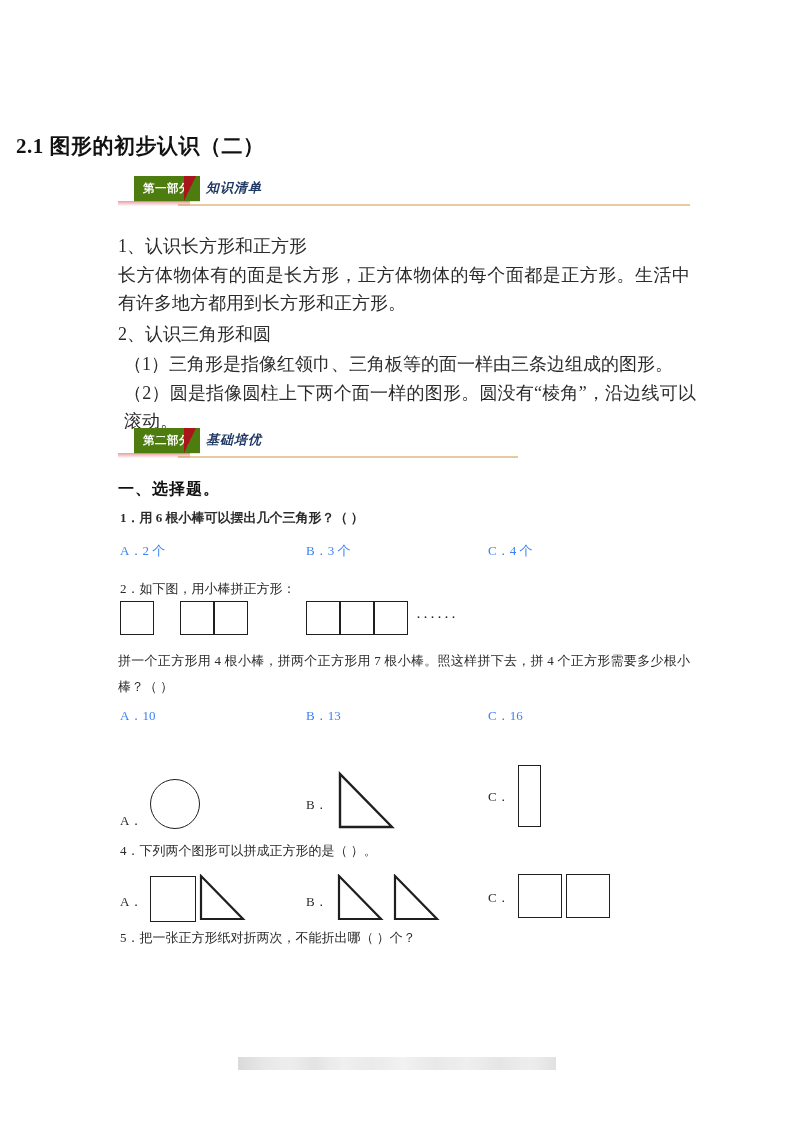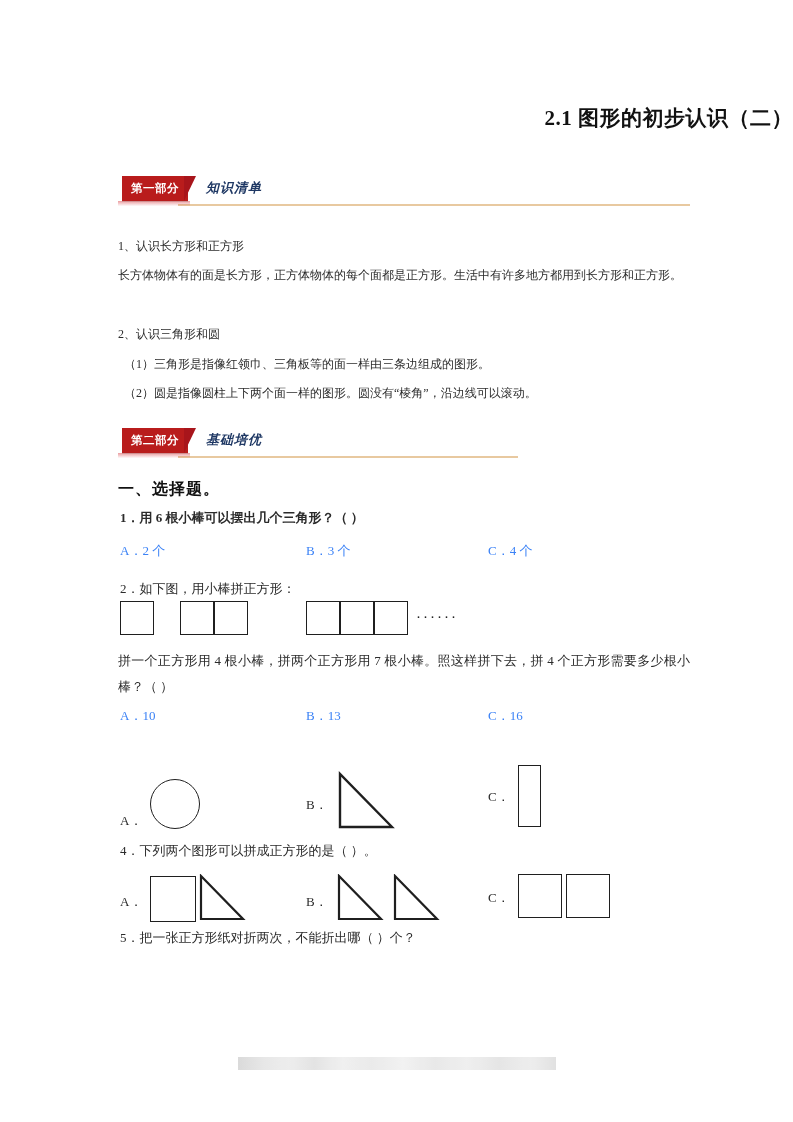--- a/index.html
+++ b/index.html
@@ -19,42 +19,43 @@
     position: absolute;
     inset: 0;
     background: #fff;
   }
 
   
   .doc-title {
     position: absolute;
     left: 0;
     right: 0;
-    top: 104px;
-    text-align: right;
+    top: 132px;
+    text-align: left;
     font-size: 21px;
     font-weight: bold;
     letter-spacing: 0.5px;
     color: #111;
+    padding-left: 16px;
   }
 
   
   .section-banner {
     position: absolute;
     left: 118px;
     width: 572px;
     height: 34px;
   }
   .banner-tag {
     position: absolute;
-    left: 4px;
+    left: 16px;
     top: 0;
     width: 66px;
     height: 25px;
-    background: #b91c1c;
+    background: #4d7c0f;
     color: #ffffff;
     font-size: 11.5px;
     font-weight: bold;
     font-family: "Liberation Sans", sans-serif;
     display: flex;
     align-items: center;
     justify-content: center;
     letter-spacing: 0.5px;
     box-shadow: 0 1px 0 rgba(0,0,0,0.12);
   }
@@ -96,21 +97,21 @@
   }
 
   #banner-1 { top: 176px; }
   #banner-2 { top: 428px; width: 400px; }
 
   
   .para {
     position: absolute;
     left: 118px;
     width: 572px;
-    font-size: 12px;
+    font-size: 18px;
     line-height: 28px;
     color: #2b2b2b;
     text-align: justify;
   }
 
   
   .exercise-heading {
     position: absolute;
     left: 118px;
     font-size: 16px;

